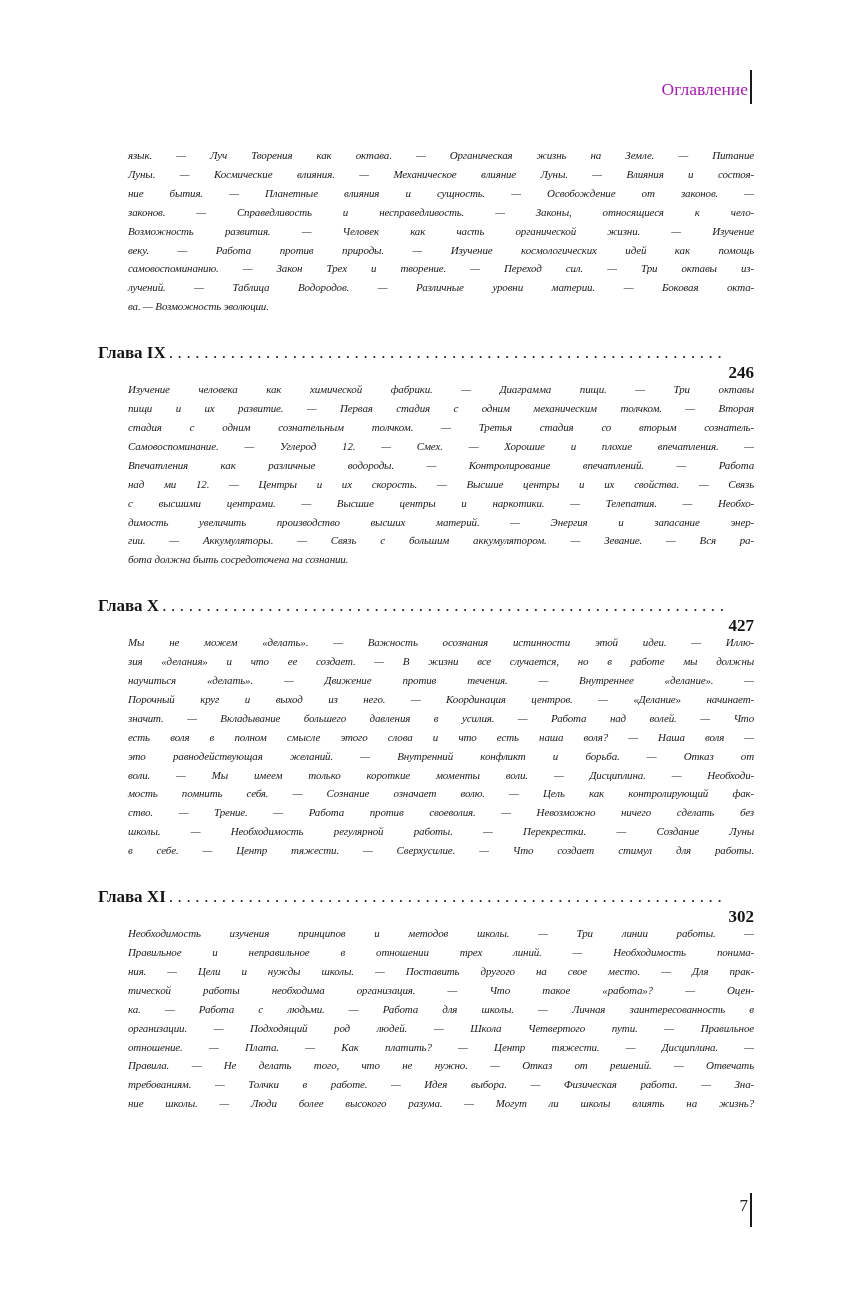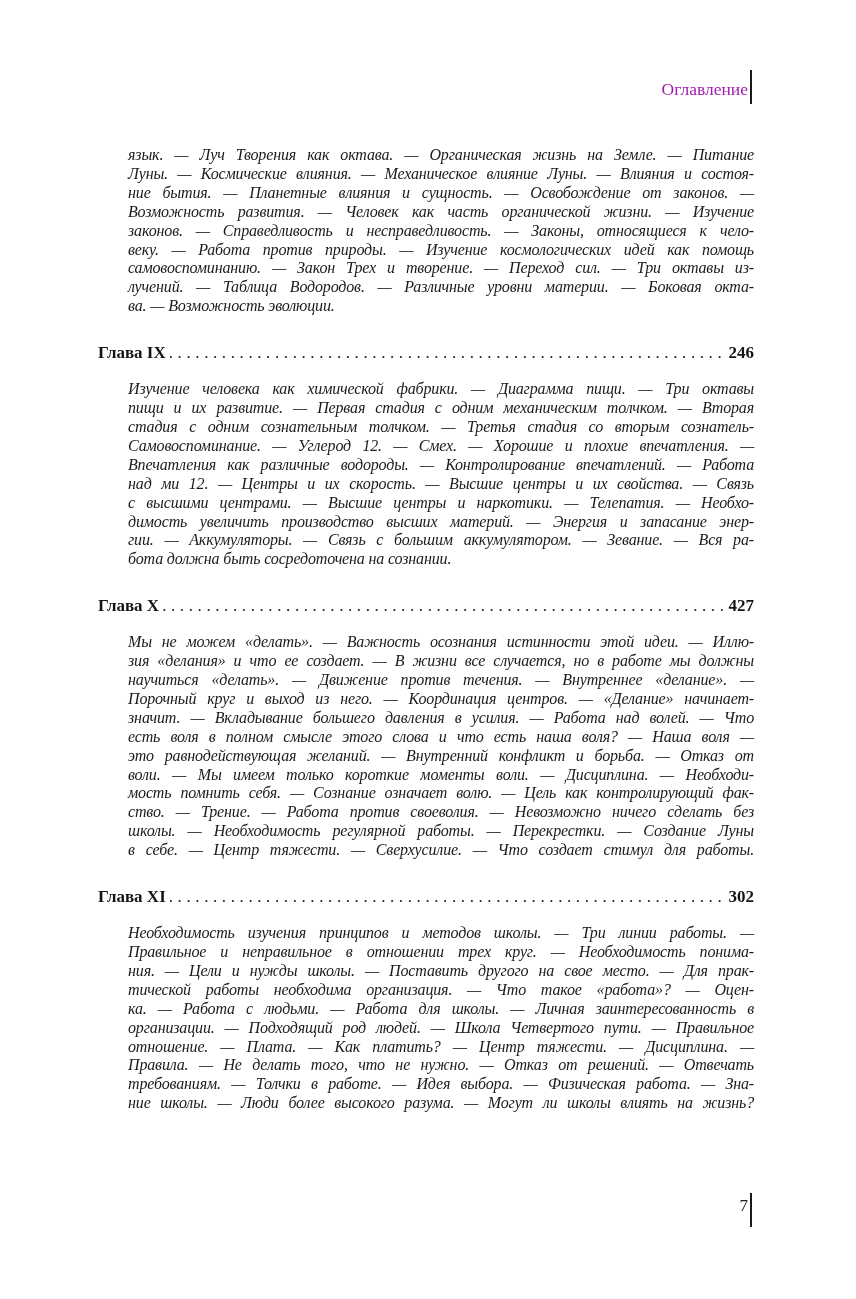--- a/index.html
+++ b/index.html
@@ -50,21 +50,21 @@
     .content {
       position: absolute;
       left: 98px;
       top: 146px;
       width: 656px;
     }
     .synopsis {
       margin-left: 30px;
       width: 626px;
       font-style: italic;
-      font-size: 16px;
+      font-size: 11px;
       line-height: 18.9px;
       letter-spacing: -0.15px;
     }
     .synopsis .ln {
       display: block;
       text-align: justify;
       text-align-last: justify;
       white-space: nowrap;
     }
     .synopsis .ln.last {
@@ -87,39 +87,40 @@
       flex: 1;
       overflow: hidden;
       white-space: nowrap;
       font-weight: normal;
       letter-spacing: 4.6px;
       margin: 0 4px 0 3px;
       color: #222;
     }
     .chapter-page {
       white-space: nowrap;
+      margin-top: 20px;
     }
     .sec-1 { margin-bottom: 0; }
     .gap-a { height: 26px; }
     .gap-b { height: 16px; }
   </style>
 </head>
 <body>
 
 <div class="running-head">Оглавление</div>
 <div class="head-rule"></div>
 
 <div class="content">
 
   <div class="synopsis sec-1">
     <span class="ln">язык. — Луч Творения как октава. — Органическая жизнь на Земле. — Питание</span>
     <span class="ln">Луны. — Космические влияния. — Механическое влияние Луны. — Влияния и состоя-</span>
     <span class="ln">ние бытия. — Планетные влияния и сущность. — Освобождение от законов. —</span>
+    <span class="ln">законов. — Справедливость и несправедливость. — Законы, относящиеся к чело-</span>
     <span class="ln">Возможность развития. — Человек как часть органической жизни. — Изучение</span>
-    <span class="ln">законов. — Справедливость и несправедливость. — Законы, относящиеся к чело-</span>
     <span class="ln">веку. — Работа против природы. — Изучение космологических идей как помощь</span>
     <span class="ln">самовоспоминанию. — Закон Трех и творение. — Переход сил. — Три октавы из-</span>
     <span class="ln">лучений. — Таблица Водородов. — Различные уровни материи. — Боковая окта-</span>
     <span class="ln last">ва. — Возможность эволюции.</span>
   </div>
 
   <div class="gap-a"></div>
 
   <div class="chapter-row">
     <span class="chapter-title">Глава IX</span>
@@ -166,21 +167,21 @@
   <div class="gap-a"></div>
 
   <div class="chapter-row">
     <span class="chapter-title">Глава XI</span>
     <span class="leader">...........................................................................................</span>
     <span class="chapter-page">302</span>
   </div>
   <div class="gap-b"></div>
   <div class="synopsis">
     <span class="ln">Необходимость изучения принципов и методов школы. — Три линии работы. —</span>
-    <span class="ln">Правильное и неправильное в отношении трех круг. — Необходимость понима-</span>
+    <span class="ln">Правильное и неправильное в отношении трех линий. — Необходимость понима-</span>
     <span class="ln">ния. — Цели и нужды школы. — Поставить другого на свое место. — Для прак-</span>
     <span class="ln">тической работы необходима организация. — Что такое «работа»? — Оцен-</span>
     <span class="ln">ка. — Работа с людьми. — Работа для школы. — Личная заинтересованность в</span>
     <span class="ln">организации. — Подходящий род людей. — Школа Четвертого пути. — Правильное</span>
     <span class="ln">отношение. — Плата. — Как платить? — Центр тяжести. — Дисциплина. —</span>
     <span class="ln">Правила. — Не делать того, что не нужно. — Отказ от решений. — Отвечать</span>
     <span class="ln">требованиям. — Толчки в работе. — Идея выбора. — Физическая работа. — Зна-</span>
     <span class="ln">ние школы. — Люди более высокого разума. — Могут ли школы влиять на жизнь?</span>
   </div>
 

